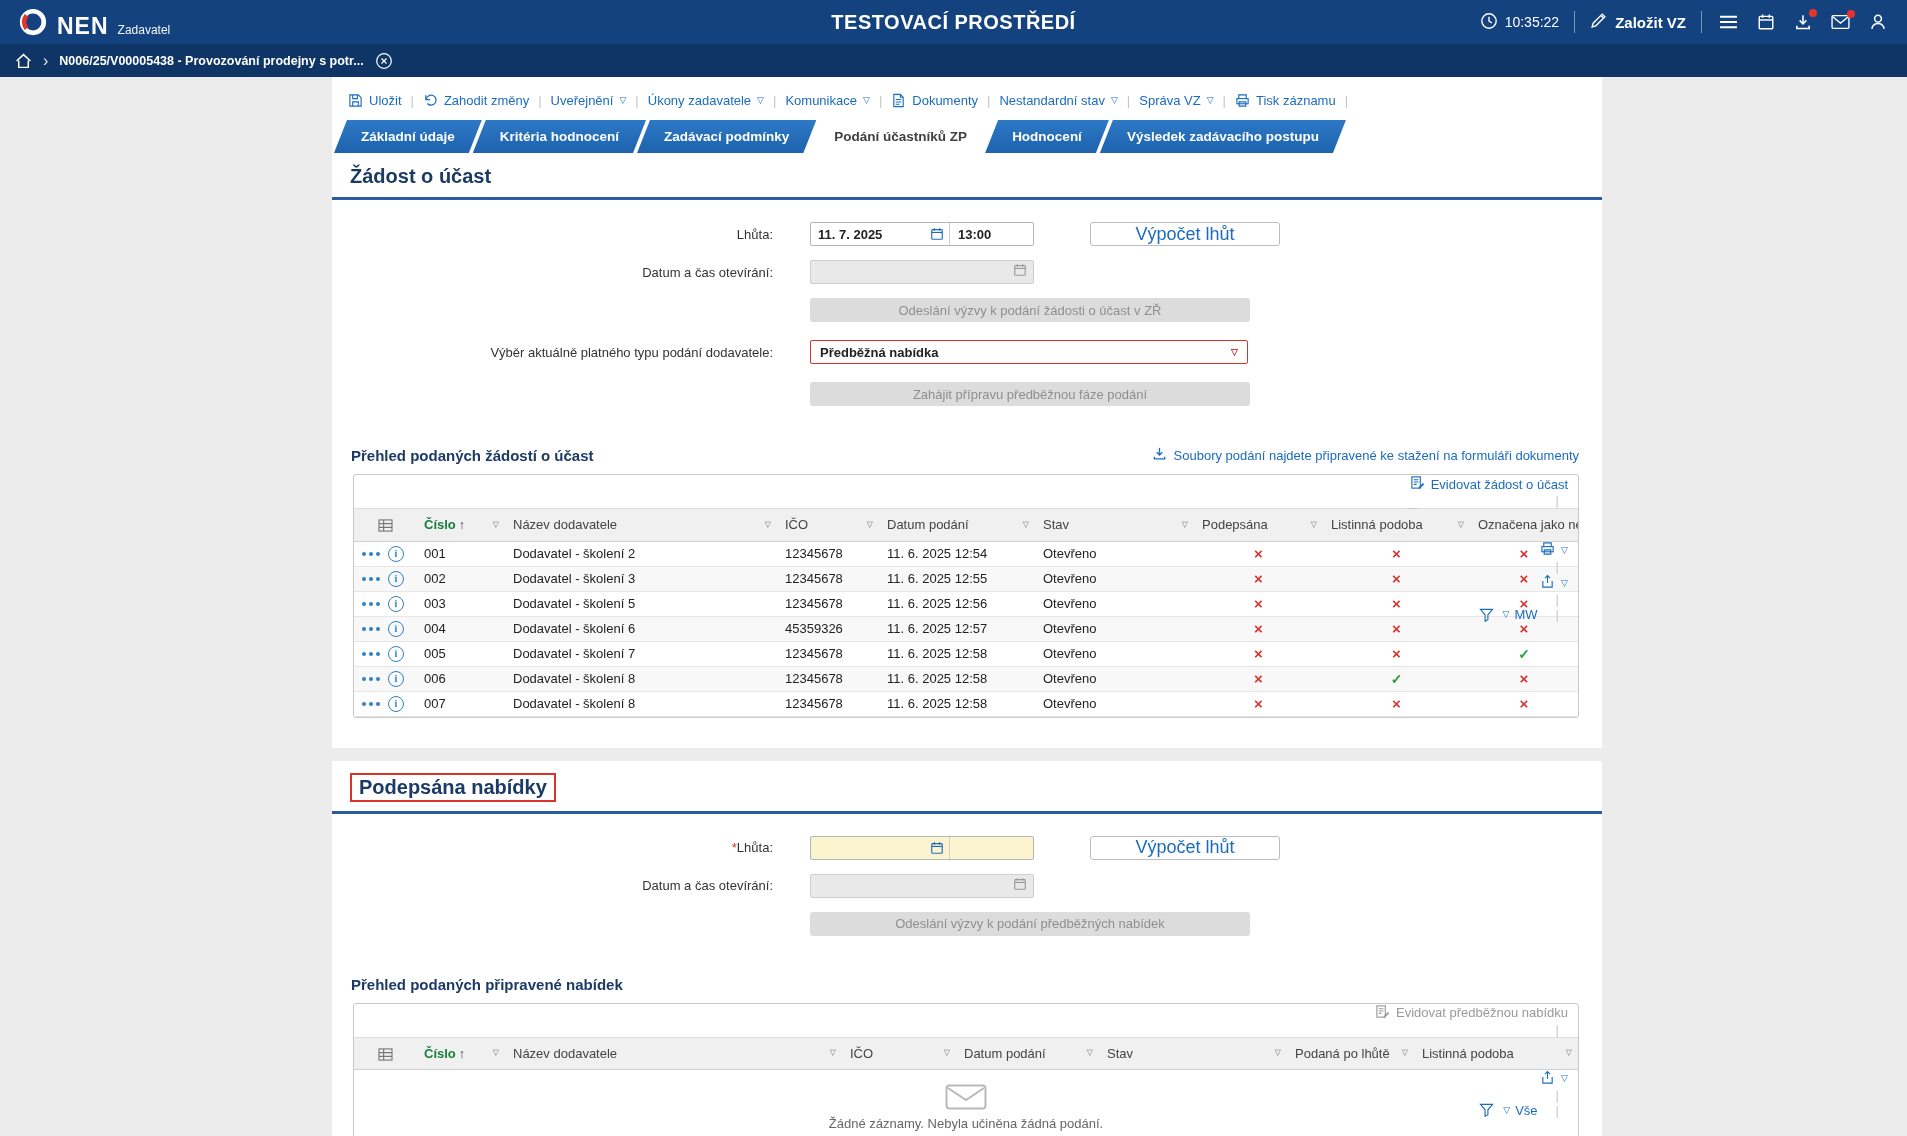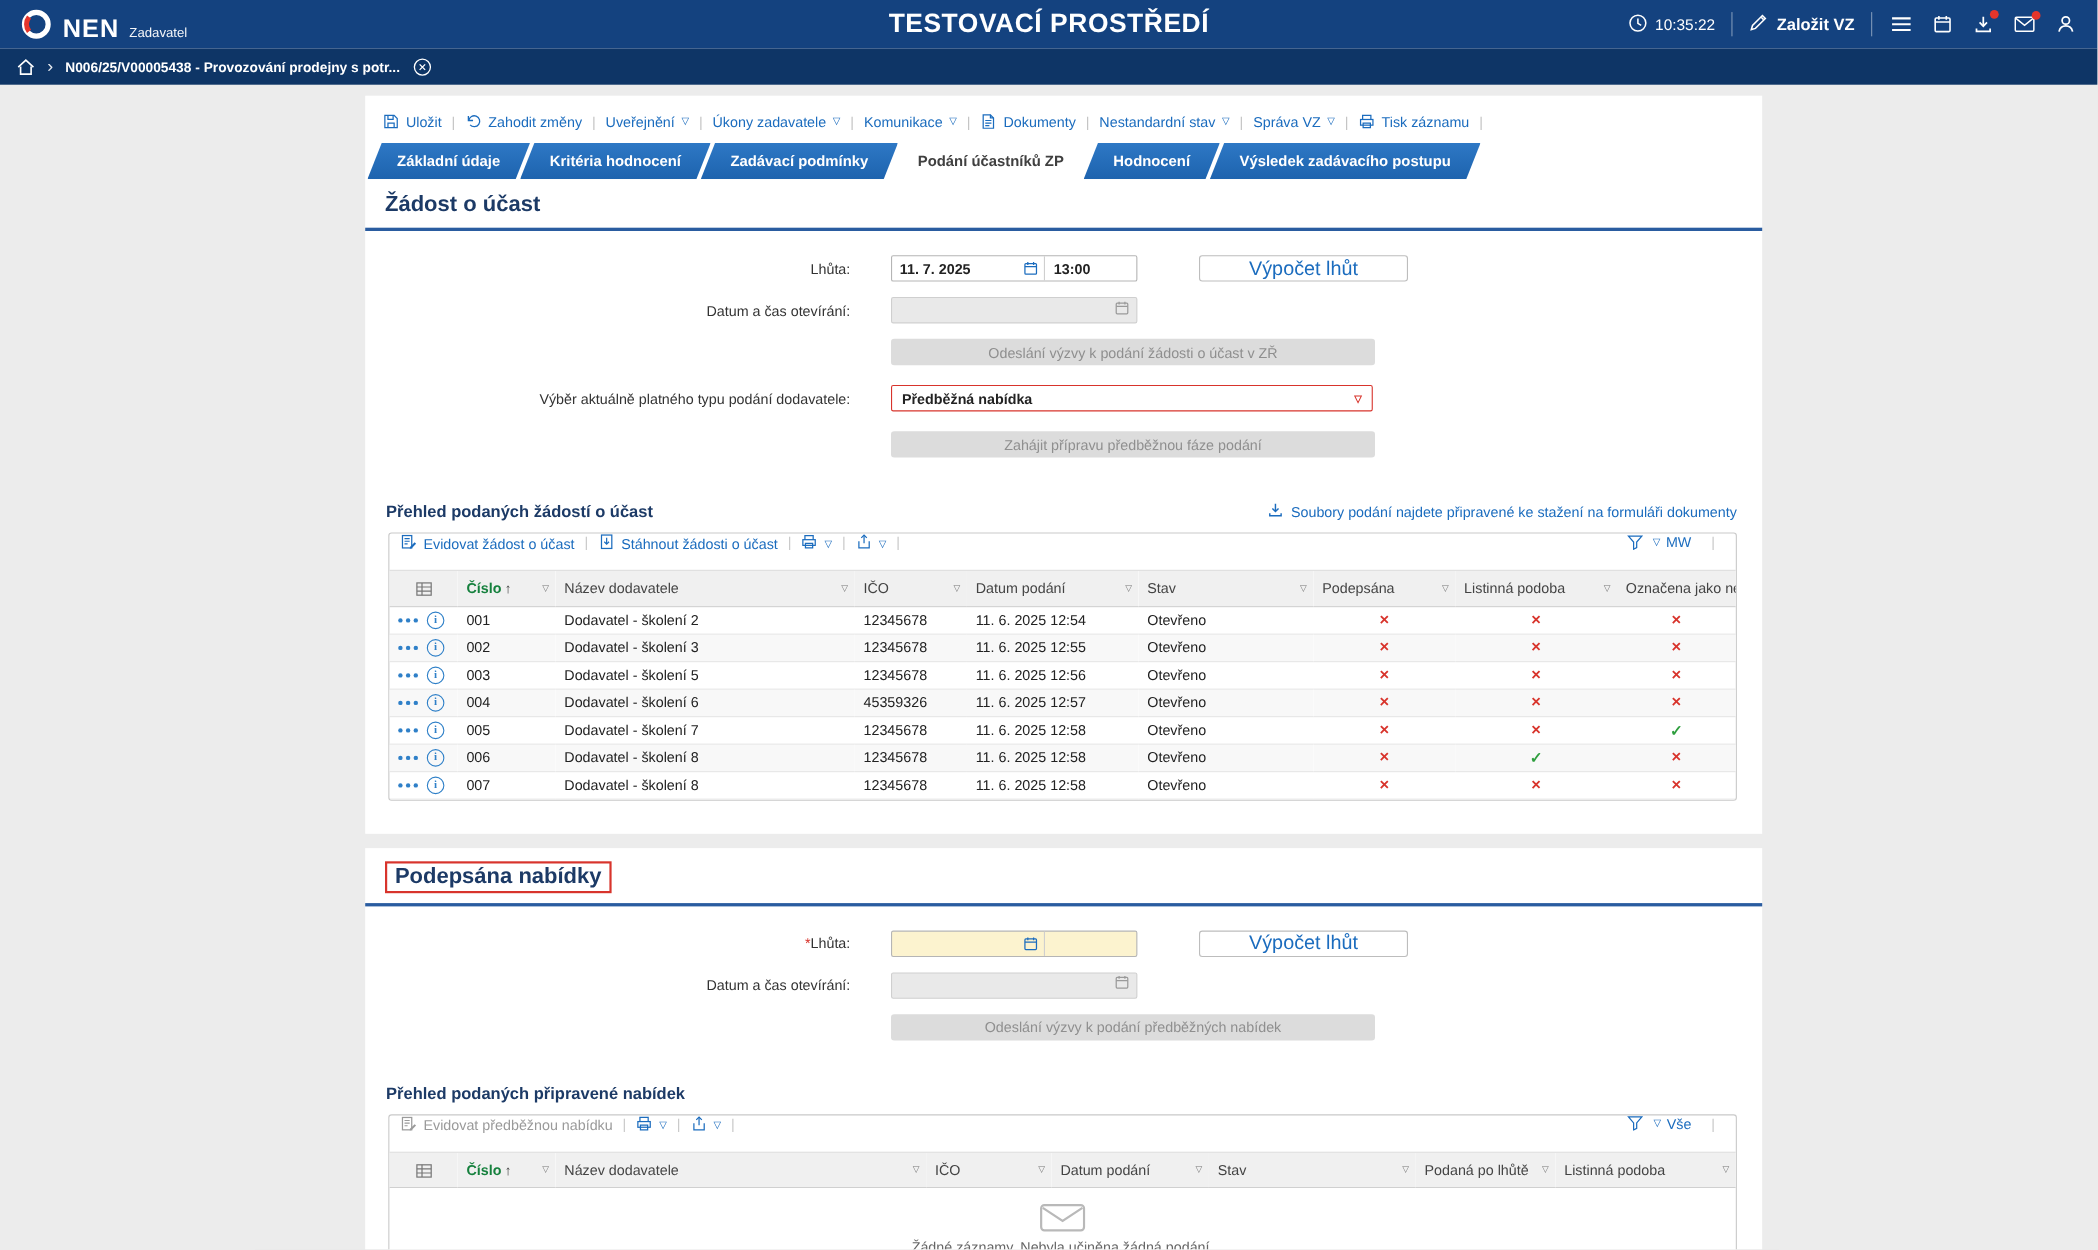--- a/index.html
+++ b/index.html
@@ -6,37 +6,37 @@
   html,body { background:#e9e9e9; }
   body { font-family:"Liberation Sans", sans-serif; }
   .screen { width:1907px; height:1136px; overflow:hidden; background:#ececec; position:relative; }
 
   
   .topbar { height:44px; background:#14427f; display:flex; align-items:center; color:#fff; padding:0 18px; position:relative; }
   .brand { display:flex; align-items:flex-end; gap:9px; z-index:1; }
   .logo svg { display:block; }
   .brand-name { font-size:23px; font-weight:bold; letter-spacing:1px; line-height:0.9; }
   .brand-sub { font-size:12px; opacity:.95; }
-  .env-title { position:absolute; left:0; right:0; text-align:center; font-size:24px; font-weight:bold; letter-spacing:.5px; pointer-events:none; }
+  .env-title { position:absolute; left:0; right:0; text-align:center; font-size:20px; font-weight:bold; letter-spacing:.5px; pointer-events:none; }
   .top-right { margin-left:auto; display:flex; align-items:center; gap:15px; z-index:1; }
   .sep { width:1px; height:22px; background:rgba(255,255,255,.45); }
   .top-time { display:flex; align-items:center; gap:7px; font-size:14px; }
   .create-vz { display:flex; align-items:center; gap:8px; background:none; border:none; color:#fff; font-size:15px; font-weight:bold; font-family:inherit; cursor:pointer; }
   .icon-btn { background:none; border:none; color:#fff; position:relative; display:flex; cursor:pointer; padding:2px; }
   .badge { position:absolute; top:-2px; right:-3px; width:8px; height:8px; border-radius:50%; background:#e5352b; }
 
   
   .breadcrumb { height:33px; background:#0e3566; display:flex; align-items:center; gap:11px; padding:0 15px; color:#fff; }
   .bc-btn { background:none; border:none; color:#fff; display:flex; cursor:pointer; }
   .crumb-chevron { font-size:16px; opacity:.9; }
   .crumb-text { font-size:12.5px; font-weight:bold; cursor:pointer; }
 
   
   .card { width:1270px; margin-left:332px; background:#fff; }
-  .card1 { padding-bottom:30px;margin-top:10px; }
+  .card1 { padding-bottom:30px; }
   .card-gap { height:13px; }
   .card2 { padding-bottom:40px; }
 
   
   .cmd-toolbar { display:flex; align-items:center; padding:16px 0 0 16px; }
   .cmd { display:flex; align-items:center; gap:6px; color:#1b6cbe; font-size:13px; background:none; border:none; font-family:inherit; white-space:nowrap; cursor:pointer; }
   .cmd svg { display:block; }
   .cmd-sep { color:#c4c4c4; margin:0 9px; font-size:13px; }
   .caret { font-size:9px; line-height:1; }
   .caret.blue { color:#1b6cbe; }
@@ -70,21 +70,21 @@
   .btn-disabled { width:440px; height:24px; background:#dcdcdc; border:none; border-radius:3px; color:#8f8f8f; font-size:13px; font-family:inherit; }
   .select-error { width:438px; height:24px; border:1px solid #d8342c; border-radius:2px; background:#fff; display:flex; align-items:center; justify-content:space-between; padding:0 9px; font-size:13px; font-weight:bold; color:#222; cursor:pointer; }
 
   
   .list-head { display:flex; align-items:center; justify-content:space-between; margin:22px 23px 10px 19px; }
   .list-title { font-size:15px; font-weight:bold; color:#1c3a66; }
   .files-link { display:flex; align-items:center; gap:7px; color:#1b6cbe; font-size:13px; text-decoration:none; cursor:pointer; }
 
   
   .grid { margin:0 23px 0 21px; border:1px solid #c9c9c9; border-radius:3px; background:#fff; overflow:hidden; }
-  .grid-toolbar { display:flex; align-items:flex-start; height:34px; padding:0 10px; border-bottom:1px solid #ddd; }
+  .grid-toolbar { display:flex; align-items:flex-end; height:34px; padding:0 10px; border-bottom:1px solid #ddd;flex-direction:column; }
   .grid-action { display:flex; align-items:center; gap:6px; color:#1b6cbe; font-size:13px; background:none; border:none; font-family:inherit; white-space:nowrap; cursor:pointer; }
   .grid-action.disabled { color:#9a9a9a; cursor:default; }
   .gt-sep { color:#c9c9c9; margin:0 9px; font-size:13px; }
   .gt-right { margin-left:auto; display:flex; align-items:center; gap:9px; }
   .funnel-btn { background:none; border:none; color:#1b6cbe; display:flex; cursor:pointer; }
   .view-btn { display:flex; align-items:center; gap:5px; background:none; border:none; color:#1b6cbe; font-size:13px; font-family:inherit; cursor:pointer; }
   table { width:100%; border-collapse:collapse; table-layout:fixed; }
   thead th { background:#f0f0f0; height:32px; font-size:13px; font-weight:normal; color:#444; text-align:left; padding:0 8px; border-bottom:1px solid #d0d0d0; position:relative; white-space:nowrap; overflow:hidden; cursor:pointer; }
   thead th .caret { position:absolute; right:6px; top:50%; transform:translateY(-50%); }
   th.sorted .th-label { font-weight:bold; color:#15803d; }

